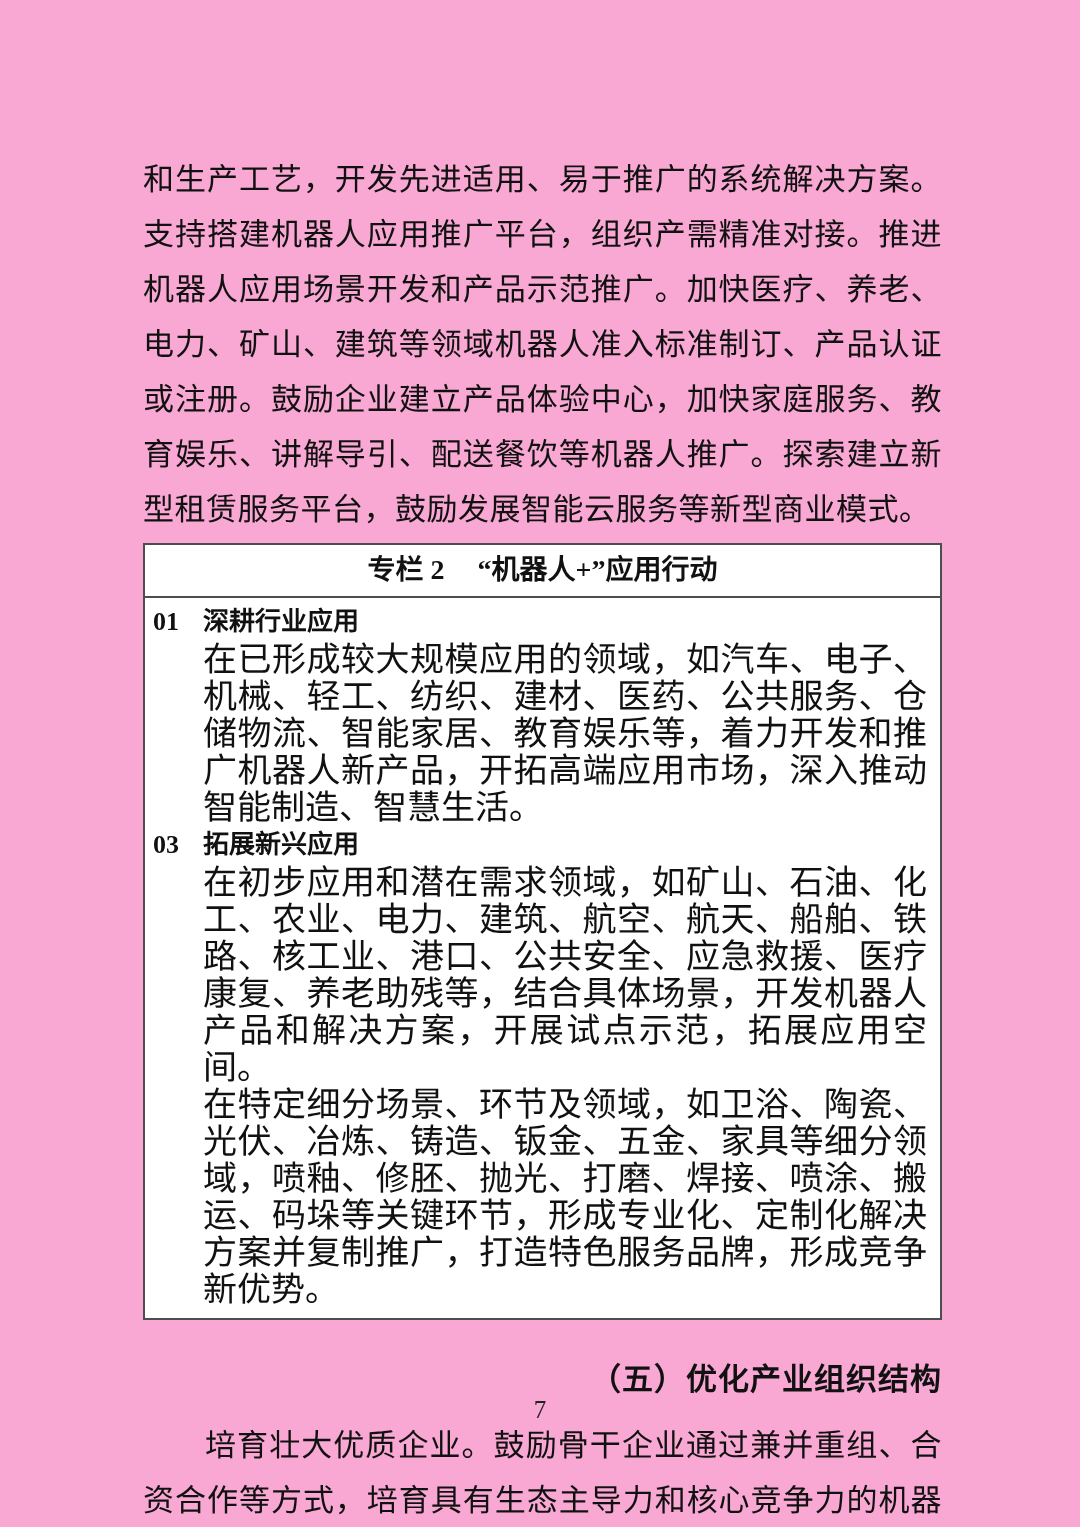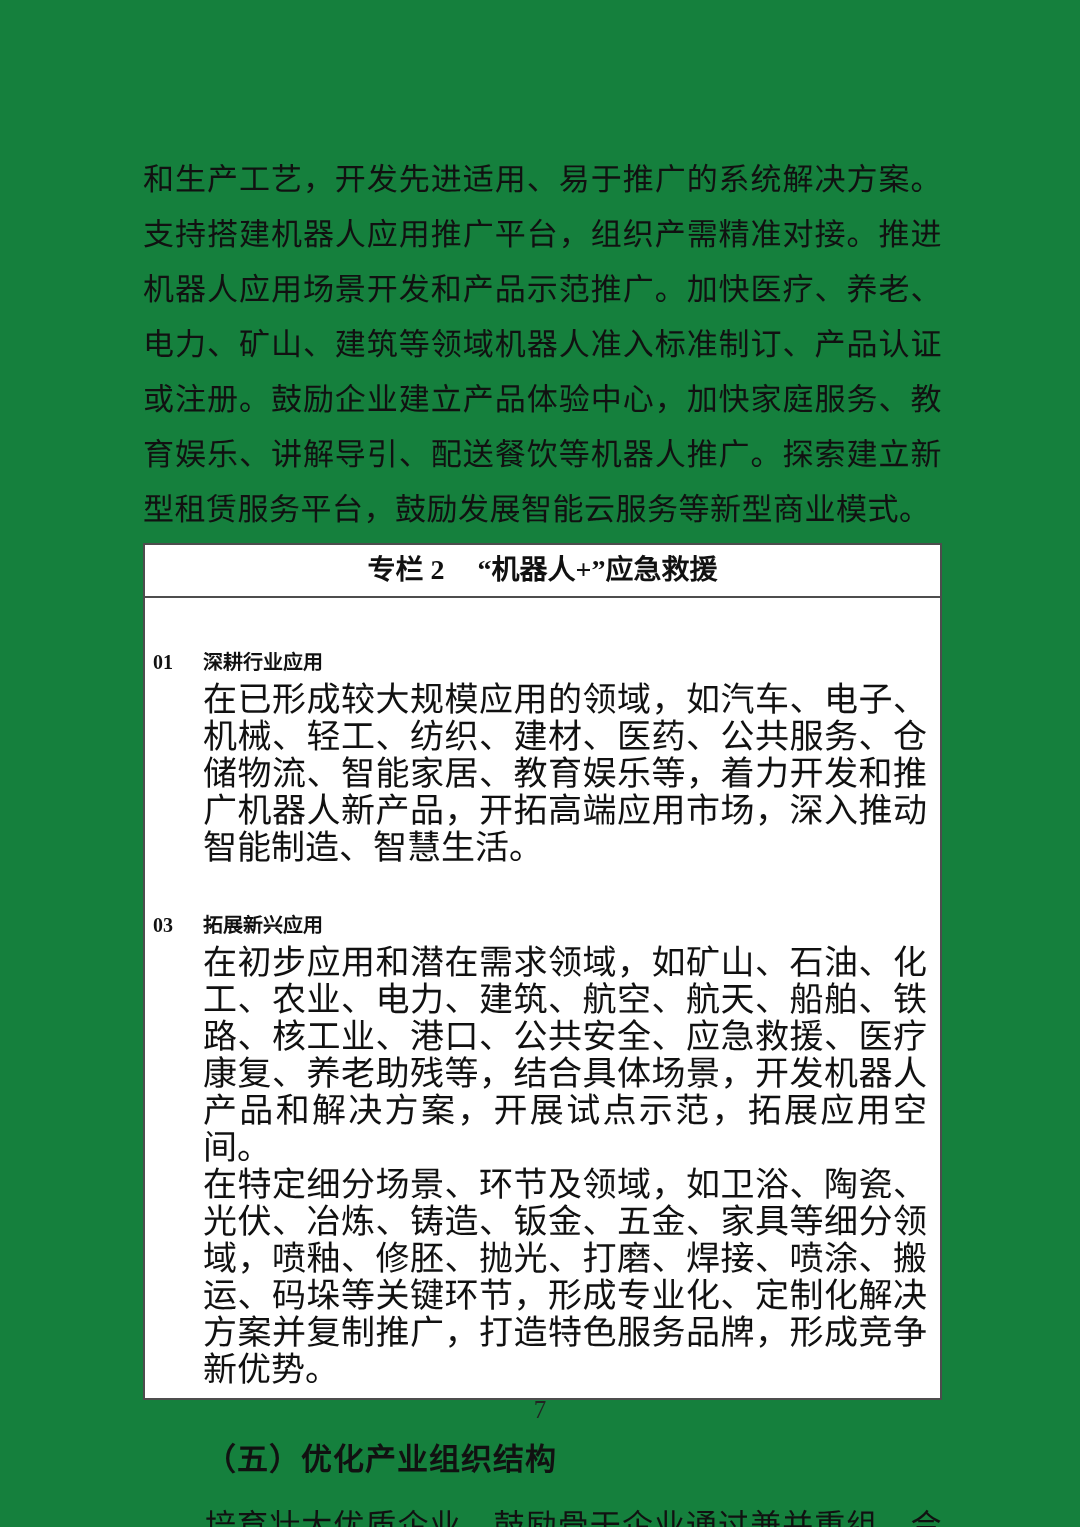--- a/index.html
+++ b/index.html
@@ -4,21 +4,21 @@
 <style>
   html, body {
     margin: 0;
     padding: 0;
     background: #ffffff;
   }
   .page {
     position: relative;
     width: 1080px;
     height: 1527px;
-    background: #15803d;
+    background: #f9a8d4;
     color: #111111;
     font-family: "Liberation Serif", "DejaVu Serif", serif;
     overflow: hidden;
   }
   .content {
     position: absolute;
     left: 143px;
     right: 138px;
     top: 152px;
   }
@@ -50,23 +50,22 @@
   }
   .box-title-text {
     margin-left: 26px;
   }
   .box-body {
     padding: 5px 13px 10px 8px;
   }
   .box-item-label {
     display: flex;
     font-weight: bold;
-    font-size: 20px;
+    font-size: 26px;
     line-height: 38px;
-    margin-top: 40px;
   }
   .box-item-number {
     width: 50px;
     flex: 0 0 50px;
   }
   .box-item-body {
     margin: 0 0 0 50px;
     font-size: 34px;
     line-height: 37px;
     text-align: justify;
@@ -75,20 +74,21 @@
   }
 
   
   .section-heading {
     margin: 36px 0 0 0;
     padding-left: 62px;
     font-size: 31px;
     font-weight: bold;
     line-height: 48px;
     letter-spacing: 1px;
+    text-align: right;
   }
   .section-para {
     margin-top: 14px;
   }
 
   .page-number {
     position: absolute;
     left: 0;
     right: 0;
     top: 1396px;
@@ -101,21 +101,21 @@
 <body>
 
 <div class="page">
   <div class="content">
 
     <p class="para">和生产工艺，开发先进适用、易于推广的系统解决方案。支持搭建机器人应用推广平台，组织产需精准对接。推进机器人应用场景开发和产品示范推广。加快医疗、养老、电力、矿山、建筑等领域机器人准入标准制订、产品认证或注册。鼓励企业建立产品体验中心，加快家庭服务、教育娱乐、讲解导引、配送餐饮等机器人推广。探索建立新型租赁服务平台，鼓励发展智能云服务等新型商业模式。</p>
 
     <div class="column-box">
       <div class="box-header">
         <span class="box-title-label">专栏 2</span>
-        <span class="box-title-text">“机器人+”应急救援</span>
+        <span class="box-title-text">“机器人+”应用行动</span>
       </div>
 
       <div class="box-body">
 
         <div class="box-item">
           <div class="box-item-label">
             <span class="box-item-number">01</span>
             <span class="box-item-heading">深耕行业应用</span>
           </div>
           <p class="box-item-body">在已形成较大规模应用的领域，如汽车、电子、机械、轻工、纺织、建材、医药、公共服务、仓储物流、智能家居、教育娱乐等，着力开发和推广机器人新产品，开拓高端应用市场，深入推动智能制造、智慧生活。</p>

